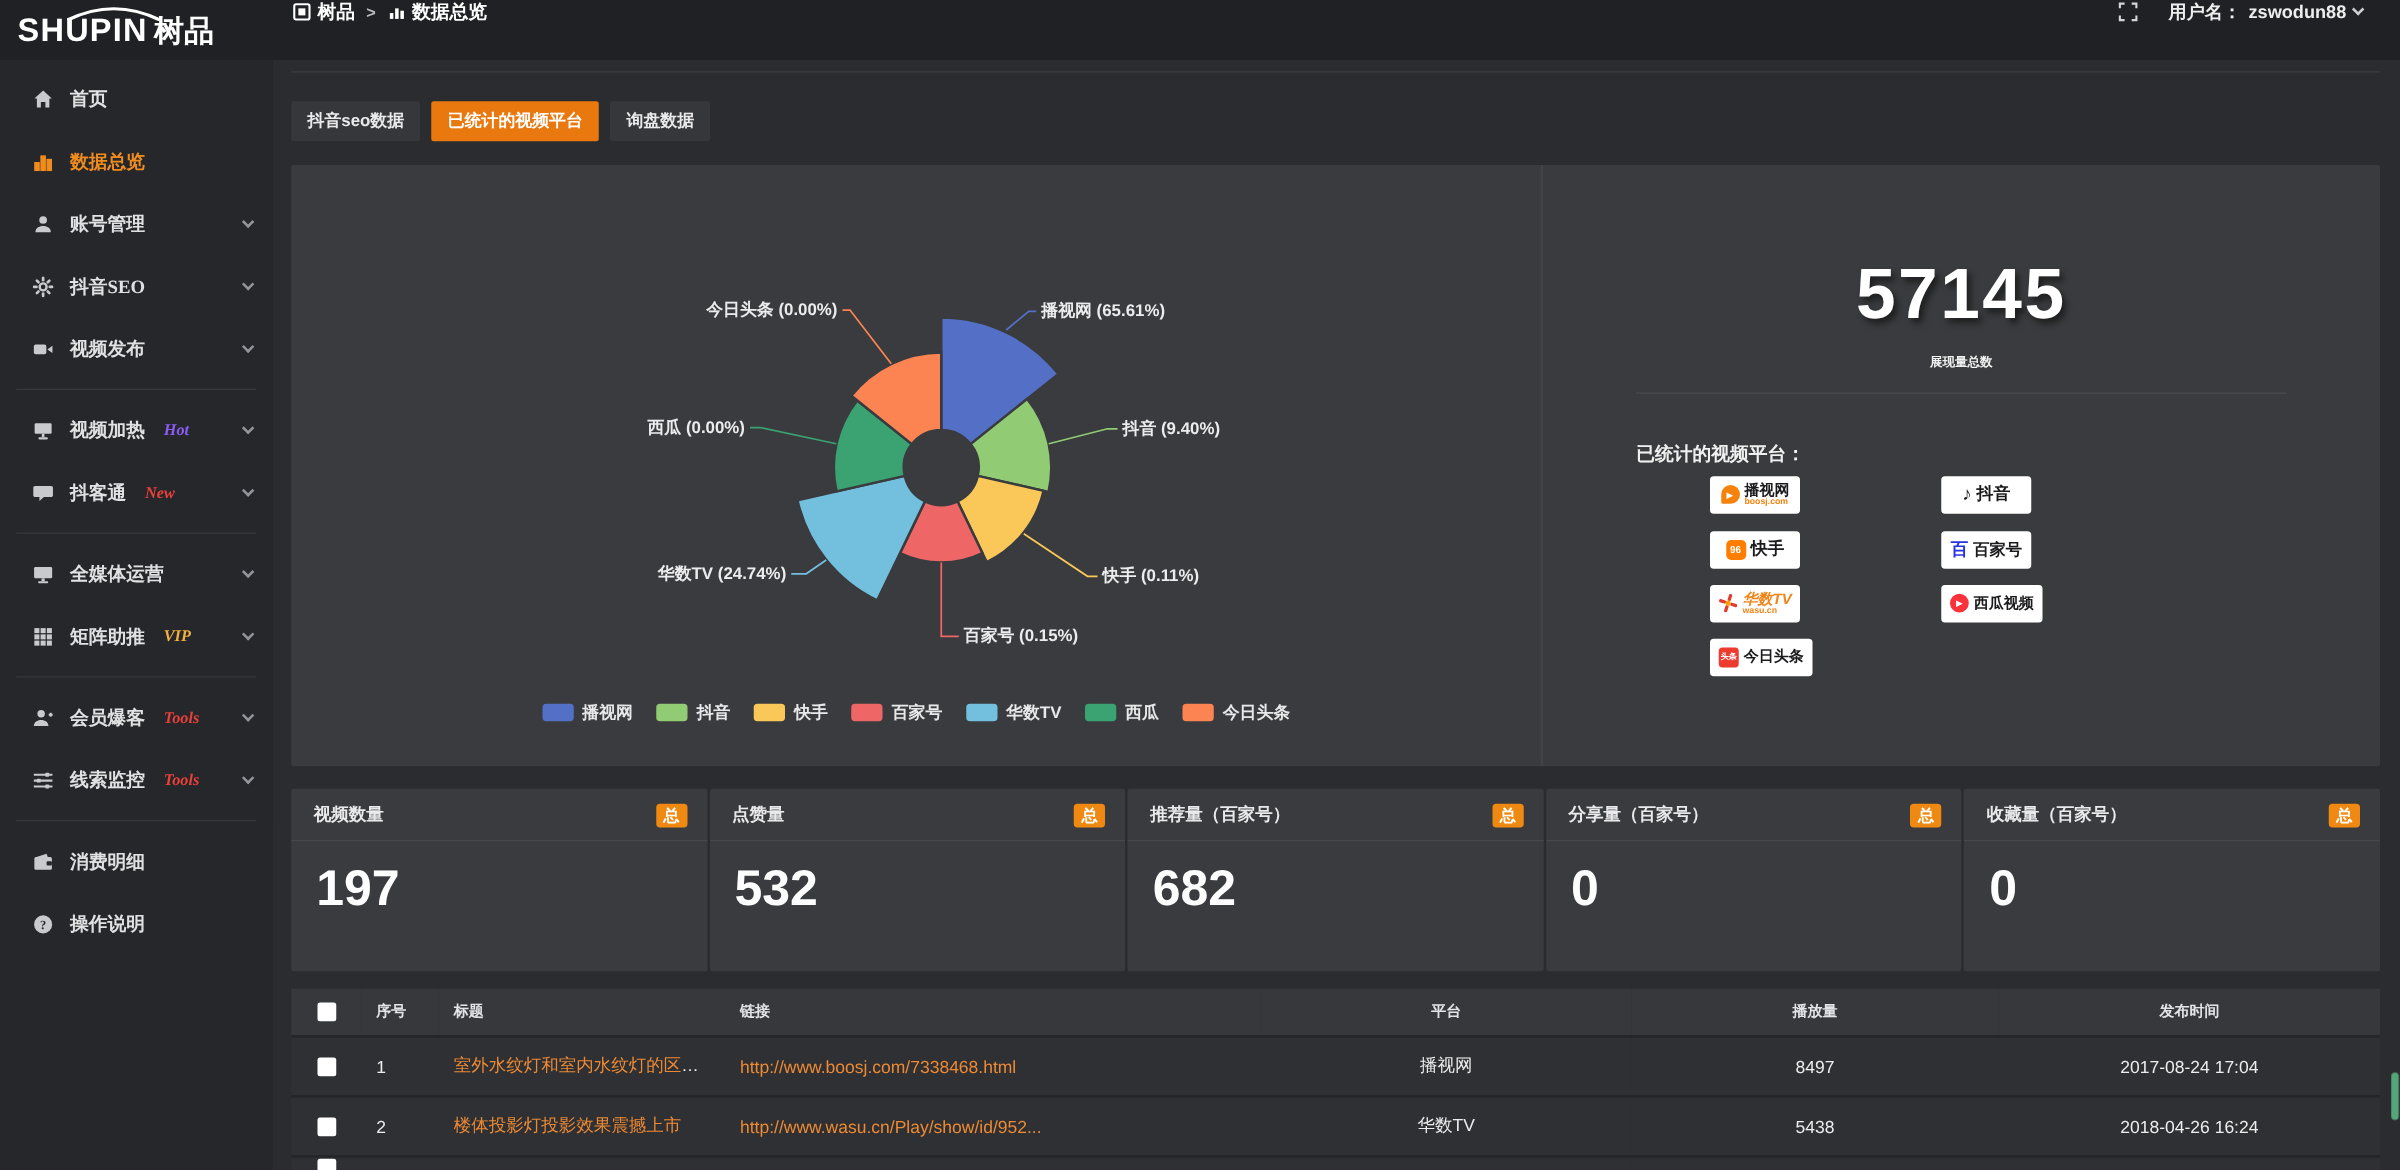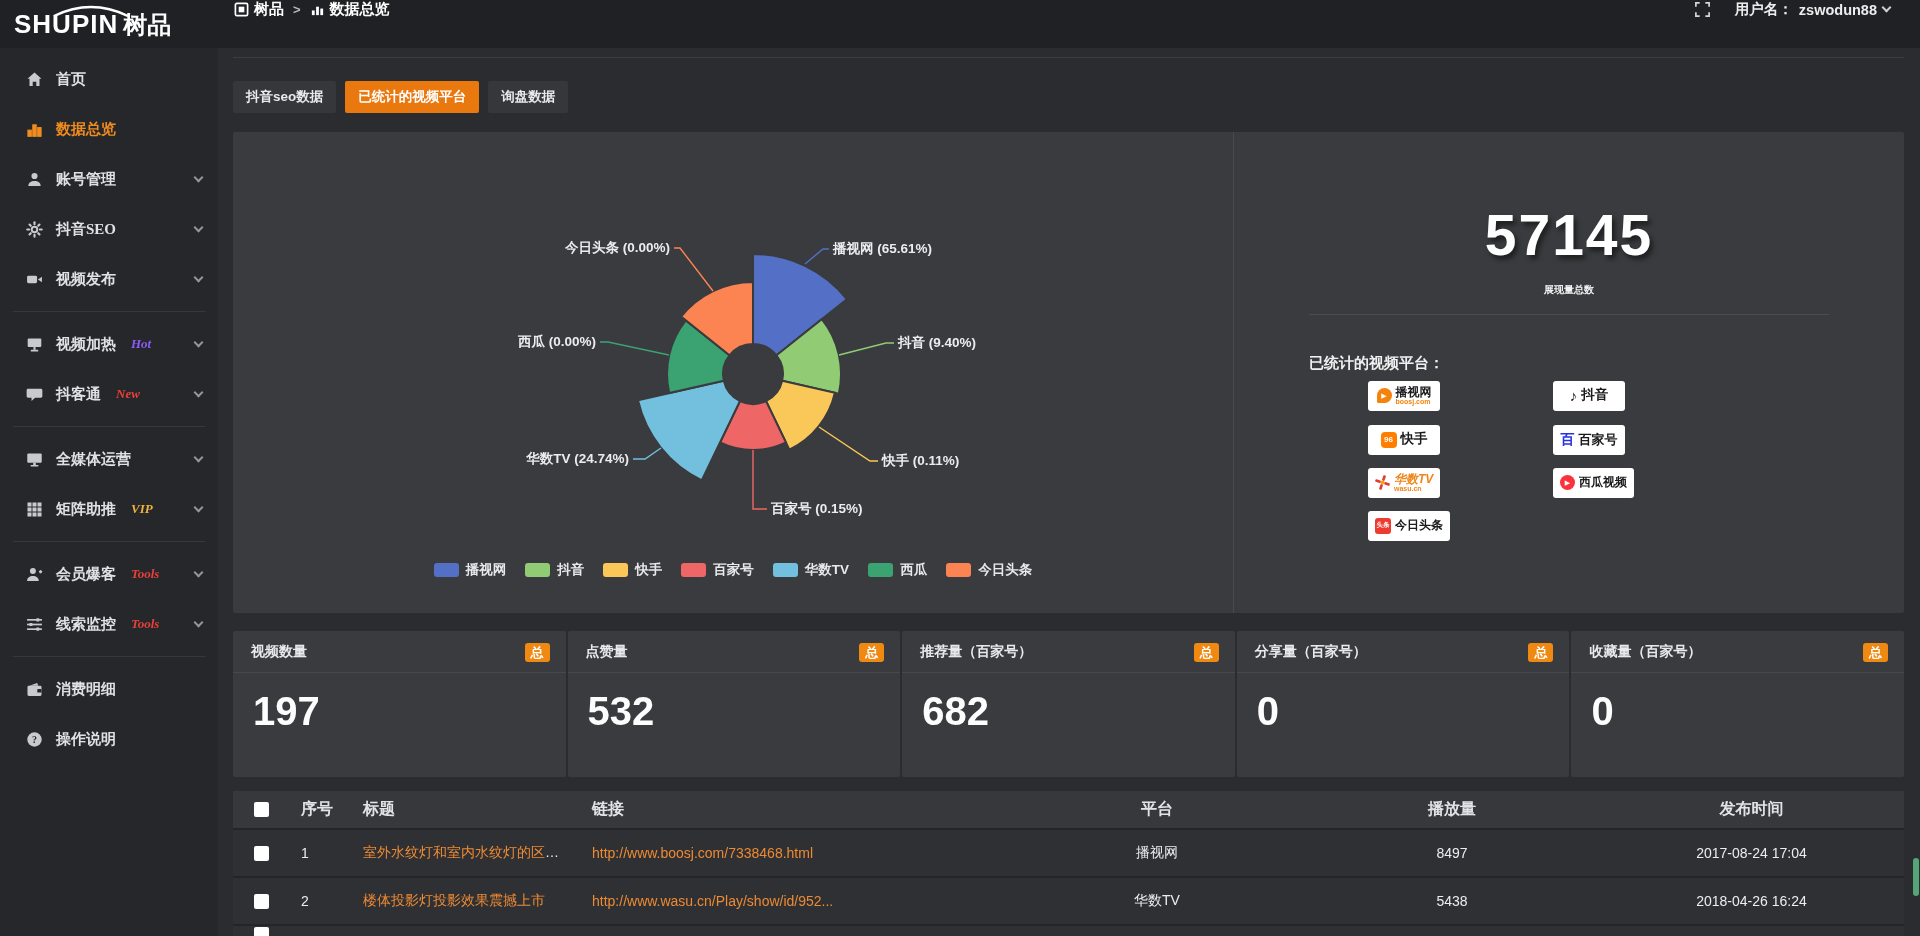--- a/index.html
+++ b/index.html
@@ -77,21 +77,21 @@
   .card-head{display:flex;align-items:center;justify-content:space-between;
     padding:12px 16px 10px 18px;border-bottom:1px solid #47484c;}
   .card-label{color:#e9e9eb;font-size:14px;font-weight:bold;}
   .card-badge{background:#f08911;color:#fff;font-size:13px;font-weight:bold;
     padding:3px 6px;border-radius:3px;line-height:1;}
   .card-value{padding:16px 20px;color:#fdfdfe;font-size:40px;font-weight:600;}
 
   
   .table-wrap{margin-top:14px;}
   table{border-collapse:collapse;width:100%;table-layout:fixed;}
-  thead td{background:#37383c;color:#e2e3e6;font-size:16px;font-weight:bold;
+  thead td{background:#37383c;color:#e2e3e6;font-size:12px;font-weight:bold;
     height:38px;padding:0 12px;}
   tbody td{background:#2f3034;color:#eceded;font-size:14px;height:48px;padding:0 12px;
     border-top:2px solid #242528;white-space:nowrap;overflow:hidden;text-overflow:ellipsis;}
   td.c{text-align:center;}
   .link{color:#ed8a33;cursor:pointer;}
   .cb{display:inline-block;width:15px;height:15px;background:#fff;border-radius:2px;
     vertical-align:middle;cursor:pointer;}
   tr.partial td{height:12px;}
 
   .scroll-thumb{position:fixed;right:1px;top:858px;width:6px;height:38px;

